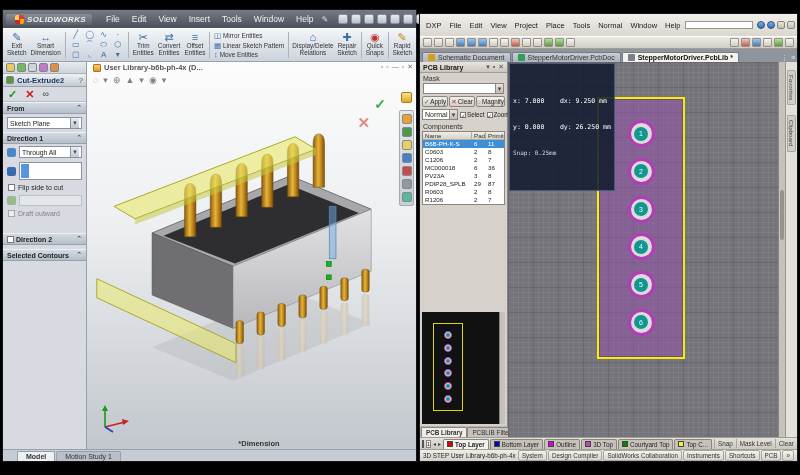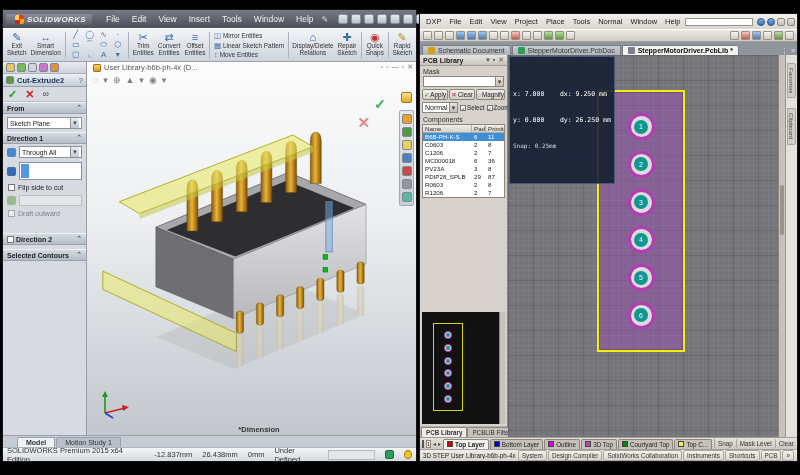--- a/index.html
+++ b/index.html
@@ -51,21 +51,21 @@
   .mini-ico{width:9px;height:9px;border-radius:2px;flex:0 0 auto;}
   .depth-field{flex:1;height:18px;background:#fff;border:1px solid #8a929d;position:relative;}
   .depth-field .sel{position:absolute;left:1px;top:1px;width:8px;bottom:1px;background:#5596e0;}
   .chk{display:flex;align-items:center;gap:3px;margin:2px 5px;color:#222;}
   .chk .box{width:7px;height:7px;border:1px solid #777;background:#fff;flex:0 0 auto;}
   .dis{opacity:.5;}
   .spin-field{flex:1;height:11px;background:#f2f2f2;border:1px solid #9aa;}
 
   
   .sw-view{flex:1 1 auto;position:relative;background:linear-gradient(180deg,#fcfcfc 0%,#edeff1 42%,#c2c7cd 100%);overflow:hidden;}
-  .vp-title{position:absolute;top:1px;left:6px;display:flex;align-items:center;gap:3px;color:#555;font-size:7.5px;}
+  .vp-title{position:absolute;top:1px;left:6px;display:flex;align-items:center;gap:3px;color:#555;font-size:7.5px;font-weight:bold;}
   .vp-title .dc{width:8px;height:8px;background:linear-gradient(#ffcf6b,#d99a2b);border:1px solid #a8741c;border-radius:1px;}
   .vp-ctrl{position:absolute;top:1px;right:3px;display:flex;gap:3px;color:#777;font-size:7px;}
   .hud-bar{position:absolute;top:13px;left:6px;display:flex;gap:5px;align-items:center;color:#8a8f96;font-size:9px;}
   .hud-bar .hi{color:#7c828a;}
   .confirm-check{position:absolute;top:34px;right:30px;color:#35b04a;font-size:14px;font-weight:bold;}
   .confirm-x{position:absolute;top:52px;right:46px;color:#e08a8a;font-size:15px;font-weight:bold;}
   .sketch-badge{position:absolute;top:30px;right:4px;width:11px;height:11px;background:linear-gradient(#ffe08a,#e0a82a);border:1px solid #a87a18;border-radius:2px;}
   .task-strip{position:absolute;top:48px;right:2px;width:15px;display:flex;flex-direction:column;gap:3px;align-items:center;padding:3px 0;background:linear-gradient(#e4e8ec,#c9cfd6);border:1px solid #a2a9b3;border-radius:2px;}
   .tsi{width:10px;height:10px;border-radius:2px;border:1px solid #888;}
   .model-wrap{position:absolute;left:4px;top:30px;right:18px;bottom:14px;}
@@ -80,21 +80,21 @@
   .note-ico{width:9px;height:9px;background:#2e9e5b;border-radius:2px;border:1px solid #1b6b3a;}
   .help-ico{width:9px;height:9px;background:#f0c030;border-radius:50%;border:1px solid #a8821a;}
 
   
   .ad{left:419px;top:13px;width:379px;height:449px;background:#d6d2cb;}
   .ad-titlebar{height:12px;background:linear-gradient(#6a707c,#383e49);color:#e8e8e8;display:flex;align-items:center;padding:0 3px;gap:3px;font-size:7.5px;flex:0 0 auto;}
   .ad-logo{width:8px;height:8px;background:linear-gradient(#ffb347,#d2691e);border-radius:1px;}
   .ad-winbtns{margin-left:auto;display:flex;gap:2px;}
   .awb{width:12px;height:9px;border-radius:2px;border:1px solid #2a2f38;background:linear-gradient(#9aa0aa,#6a707c);font-size:6px;line-height:8px;text-align:center;color:#eee;}
   .awb.close{background:linear-gradient(#e06050,#a02a1a);}
-  .ad-menubar{height:15px;background:linear-gradient(#f2f0ec,#dad6cf);display:flex;align-items:center;font-size:7.5px;color:#222;padding:0 2px;flex:0 0 auto;text-align:right;}
+  .ad-menubar{height:22px;background:linear-gradient(#f2f0ec,#dad6cf);display:flex;align-items:center;font-size:7.5px;color:#222;padding:0 2px;flex:0 0 auto;text-align:right;}
   .ad-menubar .mi{padding:0 4px;}
   .ad-cmdinput{margin-left:auto;width:88px;height:8px;background:#fff;border:1px solid #9a968e;}
   .ad-navicons{display:flex;gap:2px;margin-left:4px;align-items:center;}
   .nvi{width:8px;height:8px;border-radius:50%;background:linear-gradient(#7ab0e8,#3a70b8);border:1px solid #2a507e;}
   .nvi.plain{background:linear-gradient(#e8e6e0,#c2beb6);border-color:#8a867e;border-radius:2px;}
   .ad-toolbar{height:13px;background:linear-gradient(#eceae5,#d0ccc5);display:flex;align-items:center;gap:2px;padding:0 3px;border-top:1px solid #fff;border-bottom:1px solid #a29e96;flex:0 0 auto;}
   .ati{width:9px;height:9px;border:1px solid #96928a;border-radius:1px;background:linear-gradient(#f8f6f2,#cfcbc4);}
   .ati.c1{background:linear-gradient(#9ec7ee,#4a7ab8);}
   .ati.c2{background:linear-gradient(#b8e0a0,#5a9a3a);}
   .ati.c3{background:linear-gradient(#f0c8c0,#c05a4a);}
@@ -463,31 +463,20 @@
       <span class="view-label">*Dimension</span>
     </div>
   </div>
 
   <div class="sw-docbar">
 
   <span class="sw-doctab active">Model</span>
       <span class="sw-doctab">Motion Study 1</span>
     </div>
 
-  <div class="sw-status">
-    <span>SOLIDWORKS Premium 2015 x64 Edition</span>
-    <span class="sp"></span>
-    <span>-12.837mm</span>
-    <span>26.438mm</span>
-    <span>0mm</span>
-    <span>Under Defined</span>
-    <span class="gray-combo"></span>
-    <span class="note-ico"></span>
-    <span class="help-ico"></span>
-  </div>
 </div>
 
 <div class="win ad">
 
 
   <div class="ad-menubar">
     <div style="display:flex;">
 
     <span class="mi">DXP</span>
         <span class="mi">File</span>

